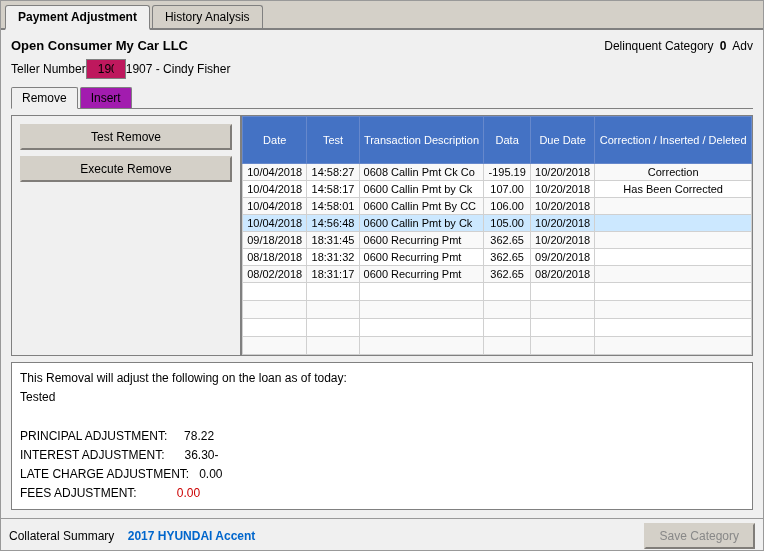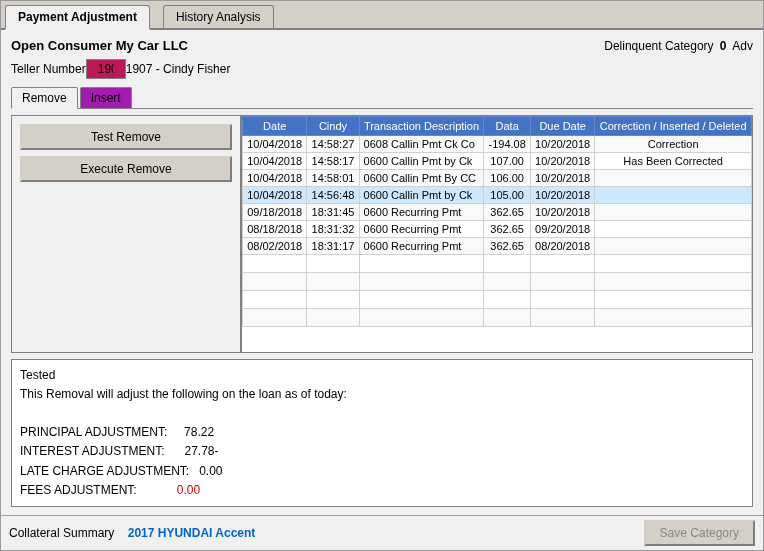--- a/index.html
+++ b/index.html
@@ -28,21 +28,21 @@
       padding-top: 4px;
       padding-left: 4px;
     }
     .tab {
       padding: 4px 12px;
       border: 1px solid #808080;
       border-bottom: none;
       background: #d4d0c8;
       cursor: pointer;
       font-size: 12px;
-      margin-right: 13px;
+      margin-right: 2px;
       border-radius: 3px 3px 0 0;
     }
     .tab.active {
       background: #f0f0f0;
       font-weight: bold;
       border-bottom: 2px solid #f0f0f0;
       margin-bottom: -2px;
       z-index: 1;
     }
     
@@ -144,21 +144,21 @@
     table {
       width: 100%;
       border-collapse: collapse;
       font-size: 11px;
     }
     thead tr {
       background: #4472c4;
       color: white;
     }
     thead th {
-      padding: 3px 4px;
+      padding: 17px 4px;
       border: 1px solid #6688cc;
       text-align: center;
       font-weight: normal;
       white-space: nowrap;
     }
     tbody tr {
       background: white;
     }
     tbody tr:nth-child(odd) {
       background: #f9f9f9;
@@ -252,34 +252,34 @@
       <div class="left-panel">
         <button class="btn">Test Remove</button>
         <button class="btn">Execute Remove</button>
       </div>
 
       <div class="table-area">
         <table>
           <thead>
             <tr>
               <th>Date</th>
-              <th>Cindy</th>
+              <th>Test</th>
               <th>Transaction Description</th>
               <th>Data</th>
               <th>Due Date</th>
               <th>Correction / Inserted / Deleted</th>
             </tr>
           </thead>
           <tbody id="table-body">
 
           <tr>
                 <td>10/04/2018</td>
                 <td>14:58:27</td>
                 <td class="desc">0608 Callin Pmt Ck Co</td>
-                <td>-194.08</td>
+                <td>-195.19</td>
                 <td>10/20/2018</td>
                 <td>Correction</td>
               </tr>
               <tr>
                 <td>10/04/2018</td>
                 <td>14:58:17</td>
                 <td class="desc">0600 Callin Pmt by Ck</td>
                 <td>107.00</td>
                 <td>10/20/2018</td>
                 <td>Has Been Corrected</td>
@@ -355,32 +355,32 @@
                 <td></td>
                 <td></td>
                 <td></td>
               </tr>
             </tbody>
         </table>
       </div>
     </div>
 
     <div class="bottom-section">
+      <div>This Removal will adjust the following on the loan as of today:</div>
       <div>Tested</div>
-      <div>This Removal will adjust the following on the loan as of today:</div>
       <div>&nbsp;</div>
       <div>
         <span>PRINCIPAL ADJUSTMENT:</span>
         &nbsp;&nbsp;&nbsp;
         <span>78.22</span>
       </div>
       <div>
         <span>INTEREST ADJUSTMENT:</span>
         &nbsp;&nbsp;&nbsp;&nbsp;
-        <span>27.78-</span>
+        <span>36.30-</span>
       </div>
       <div>
         <span>LATE CHARGE ADJUSTMENT:</span>
         &nbsp;
         <span>0.00</span>
       </div>
       <div>
         <span>FEES ADJUSTMENT:</span>
         &nbsp;&nbsp;&nbsp;&nbsp;&nbsp;&nbsp;&nbsp;&nbsp;&nbsp;&nbsp;
         <span class="fees-adj">0.00</span>

